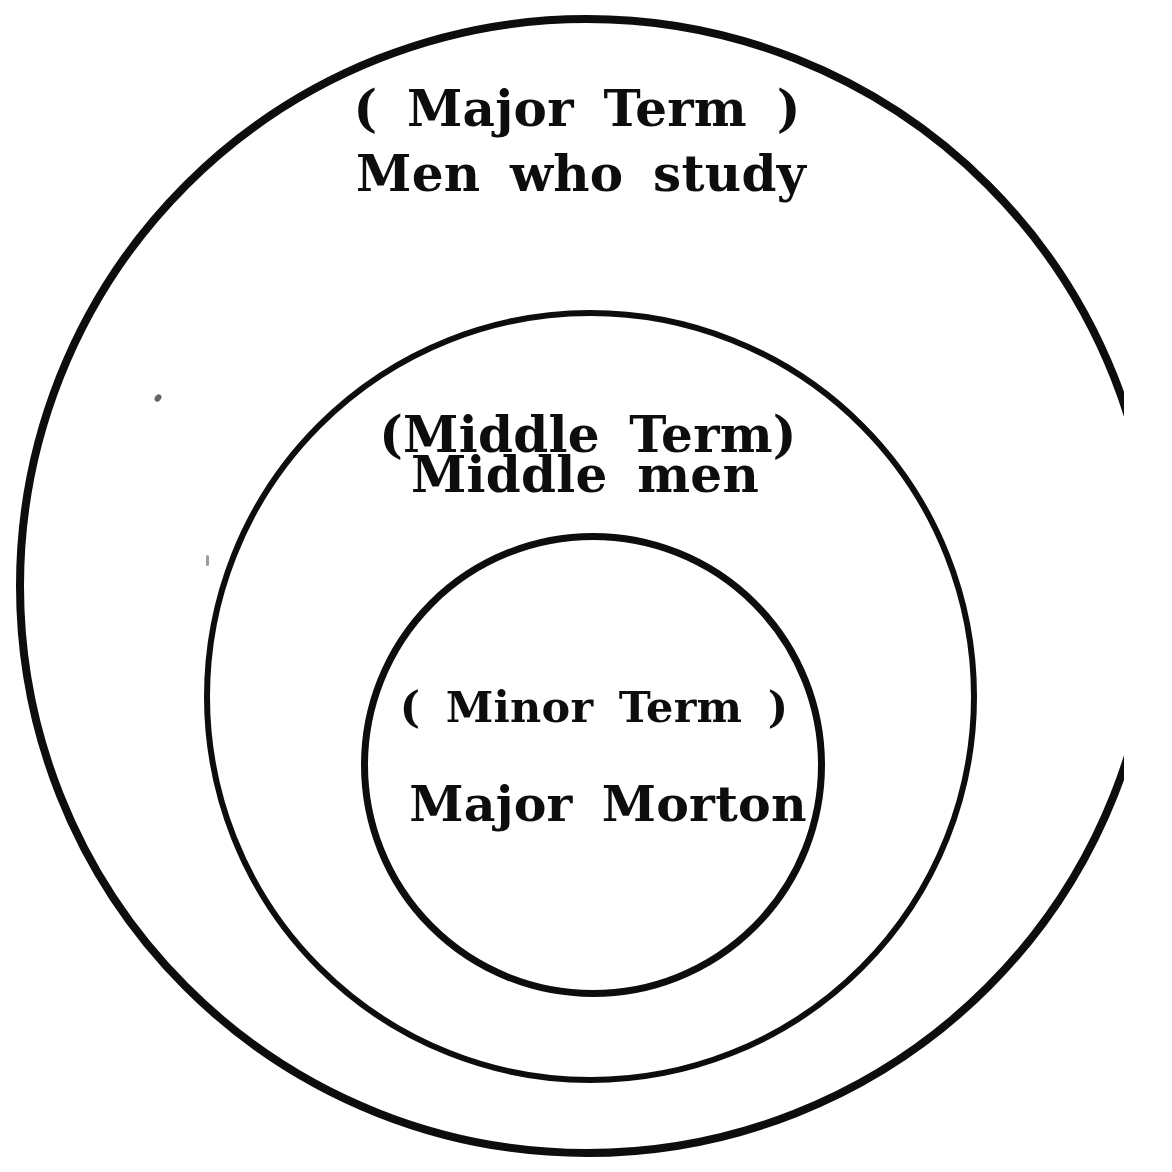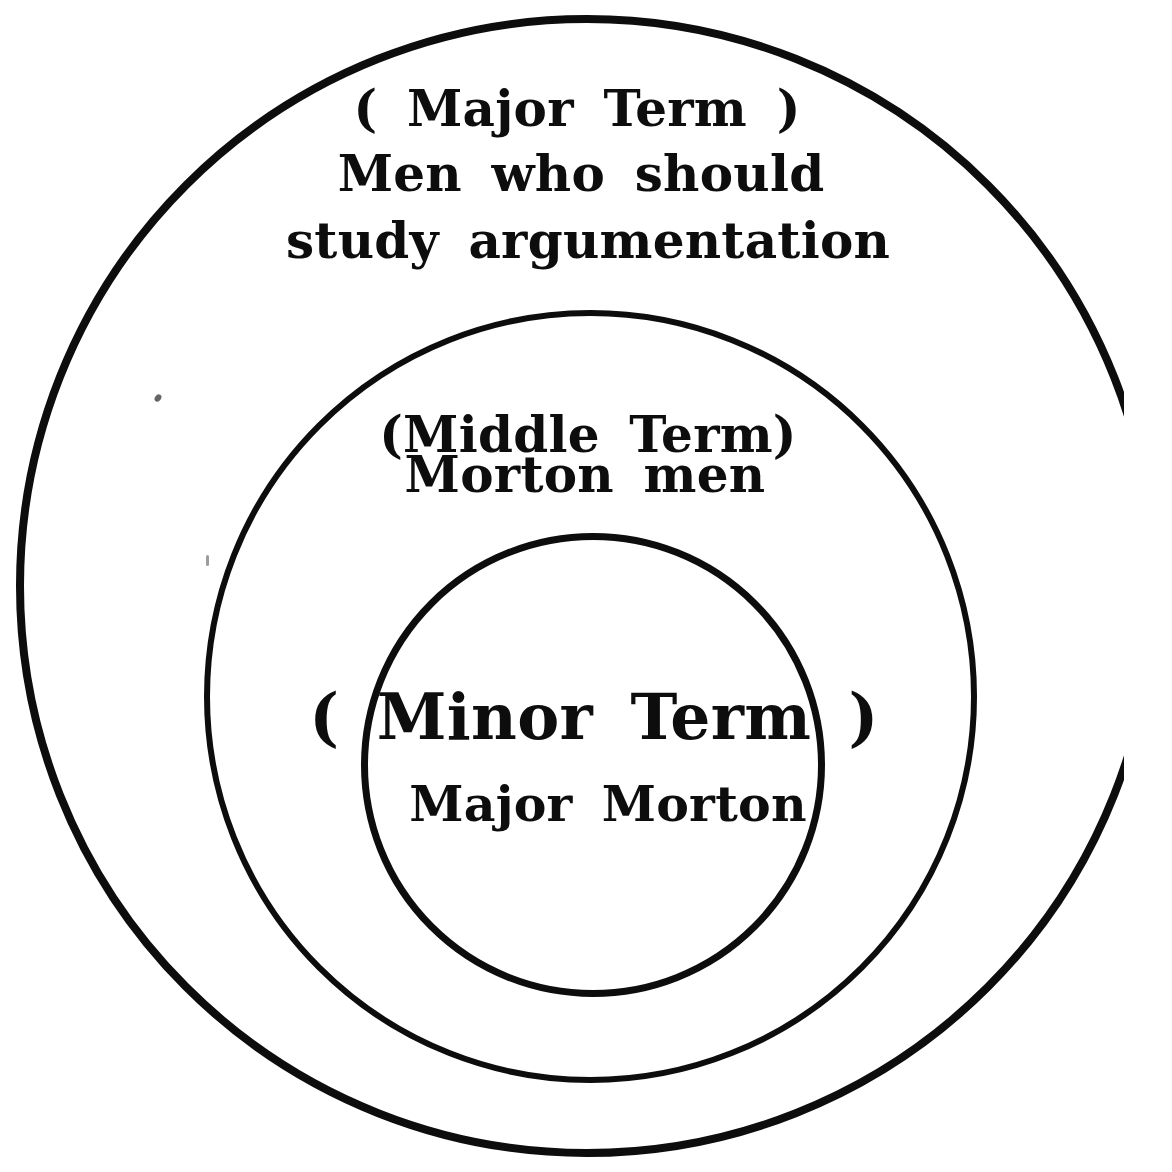--- a/index.html
+++ b/index.html
@@ -36,46 +36,45 @@
     font-size: 50px;
     line-height: 1;
     word-spacing: 0.24em;
     letter-spacing: 0.005em;
   }
   #maj1 { left: 577px; top: 84px;  }
   #maj2 { left: 581px; top: 149px; }
   #maj3 { left: 588px; top: 216px; }
   #mid1 { left: 588px; top: 382px; margin-top: 28px; }
   #mid2 { left: 585px; top: 450px; }
-  #min1 { left: 594px; top: 686px; font-size: 63px; }
+  #min1 { left: 594px; top: 686px; font-size: 43px; }
   #min2 { left: 608px; top: 780px; font-size: 49px; }
 
   .speck {
     position: absolute;
     background: #4a4a4a;
     border-radius: 50%;
   }
   #speck1 { left: 155px; top: 394px; width: 6px; height: 8px; transform: rotate(35deg); opacity: 0.85; }
   #speck2 { left: 206px; top: 555px; width: 3px; height: 11px; border-radius: 2px; opacity: 0.55; }
 </style>
 </head>
 <body>
 
 <div class="stage">
 
   <div class="ring outer"></div>
   <div class="ring middle"></div>
   <div class="ring inner"></div>
 
   <div class="txt" id="maj1">( Major Term )</div>
-  <div class="txt" id="maj2">Men who should</div>
-  <div class="txt" id="maj3">study argumentation</div>
+  <div class="txt" id="maj2">Men who study</div>
 
   <div class="txt" id="mid1">(Middle Term)</div>
-  <div class="txt" id="mid2">Morton men</div>
+  <div class="txt" id="mid2">Middle men</div>
 
   <div class="txt" id="min1">( Minor Term )</div>
   <div class="txt" id="min2">Major Morton</div>
 
   <div class="speck" id="speck1"></div>
   <div class="speck" id="speck2"></div>
 
 </div>
 
 </body></html>

